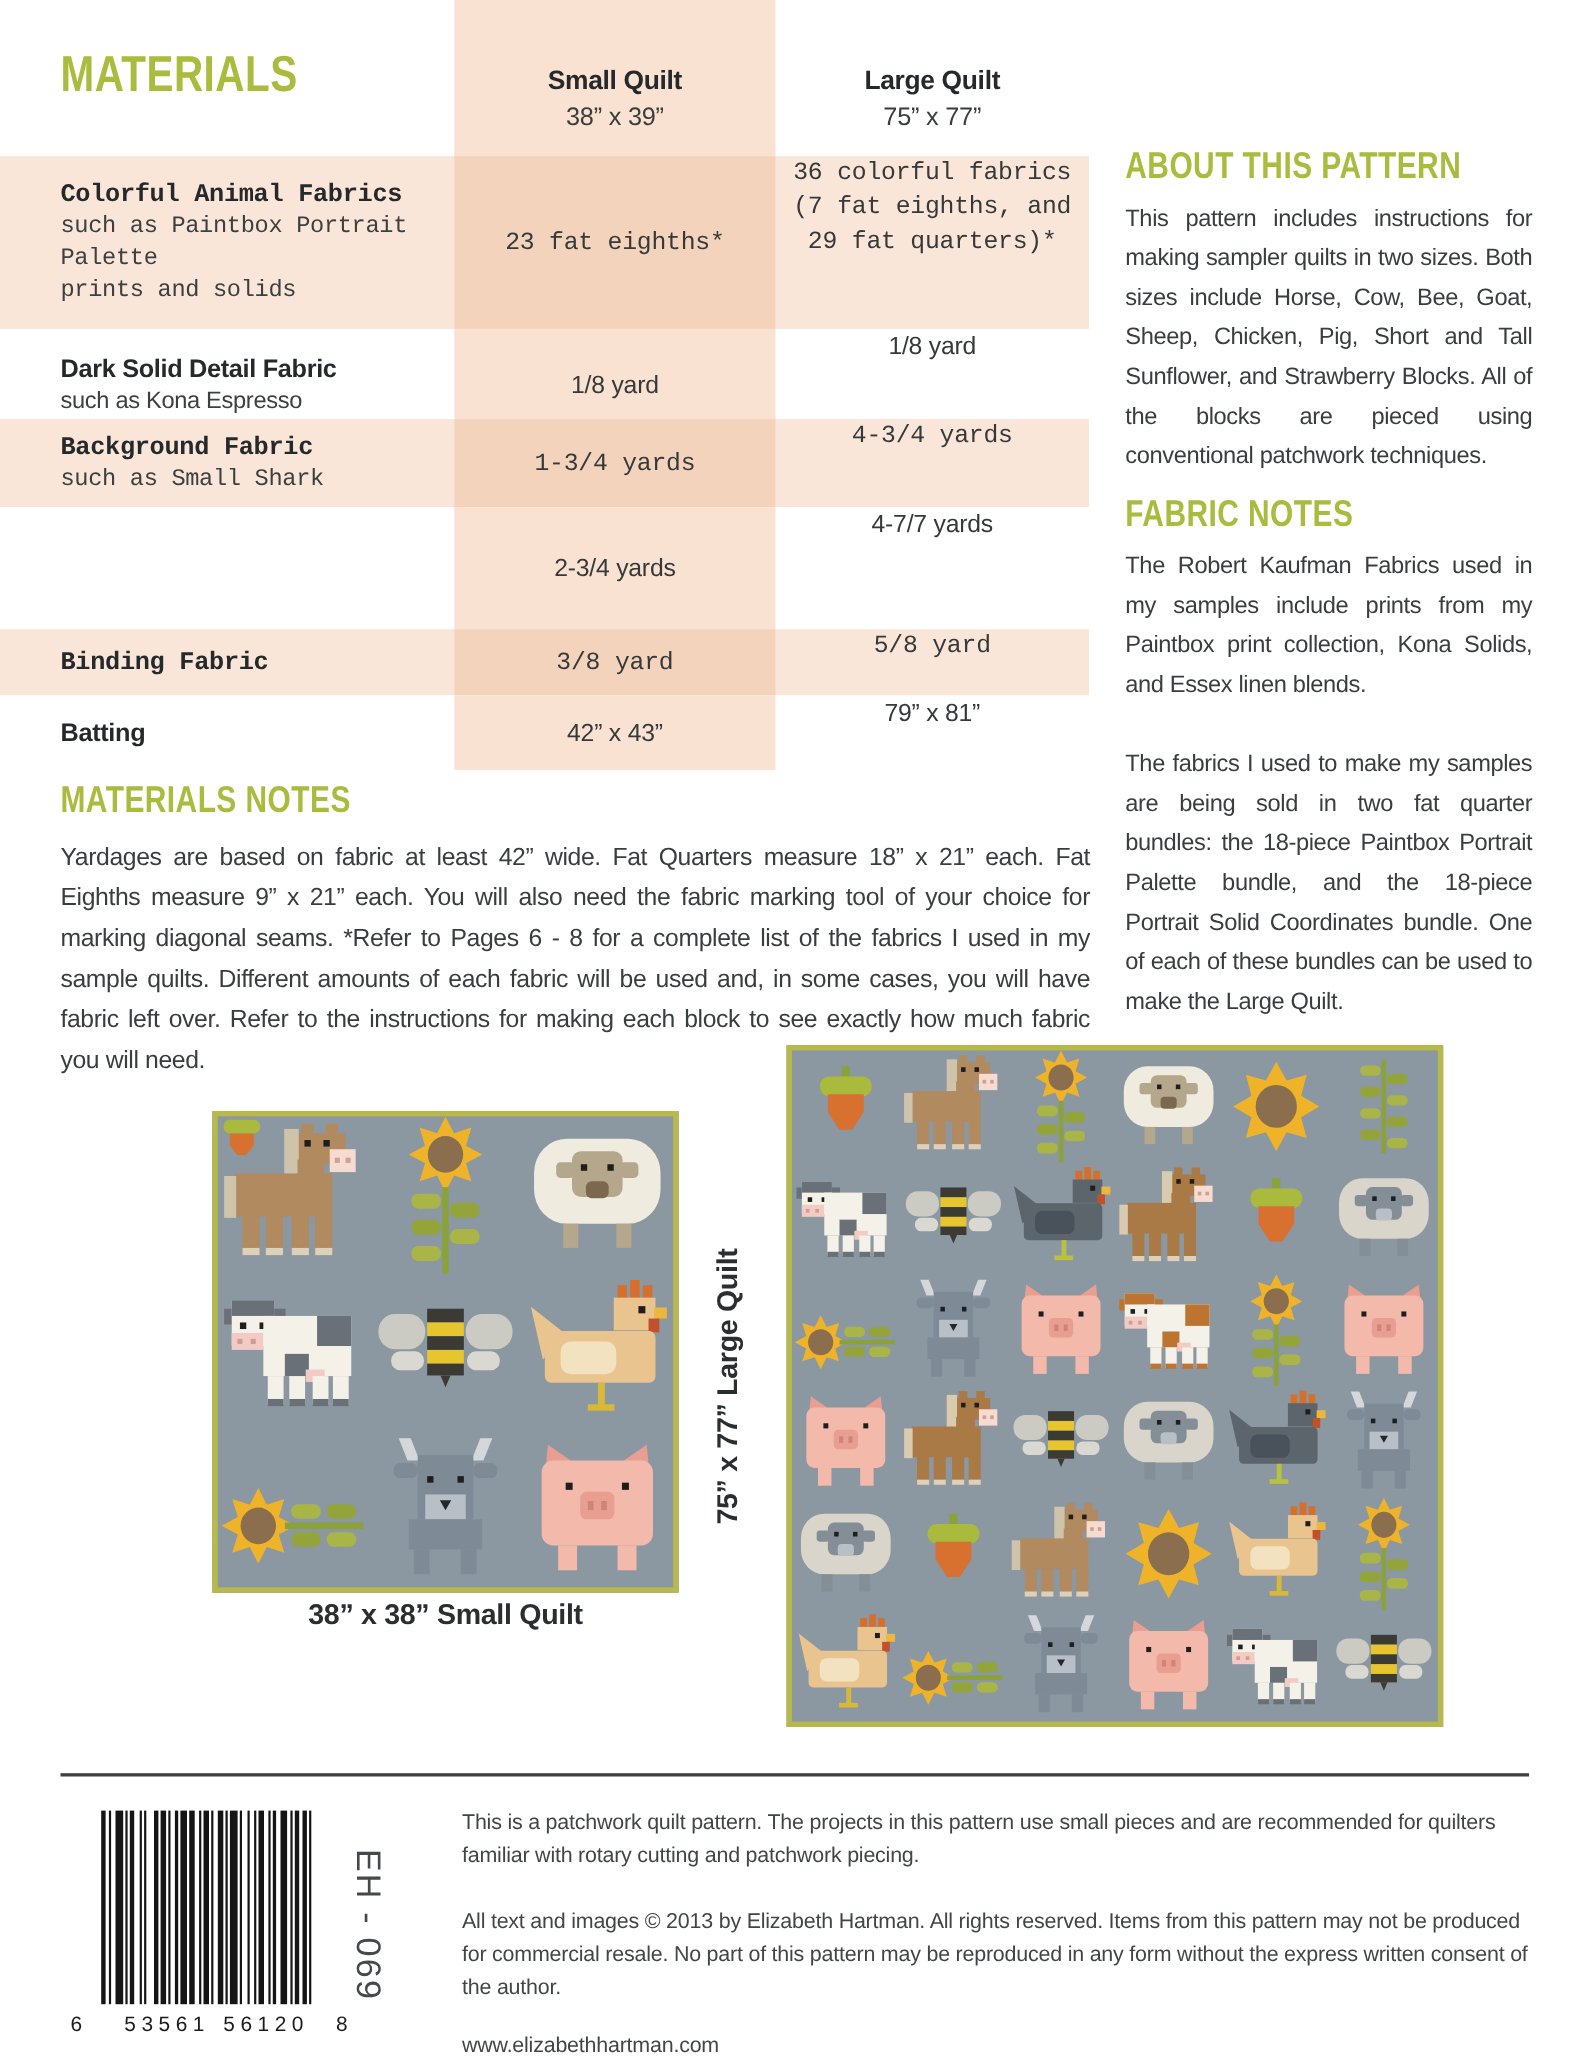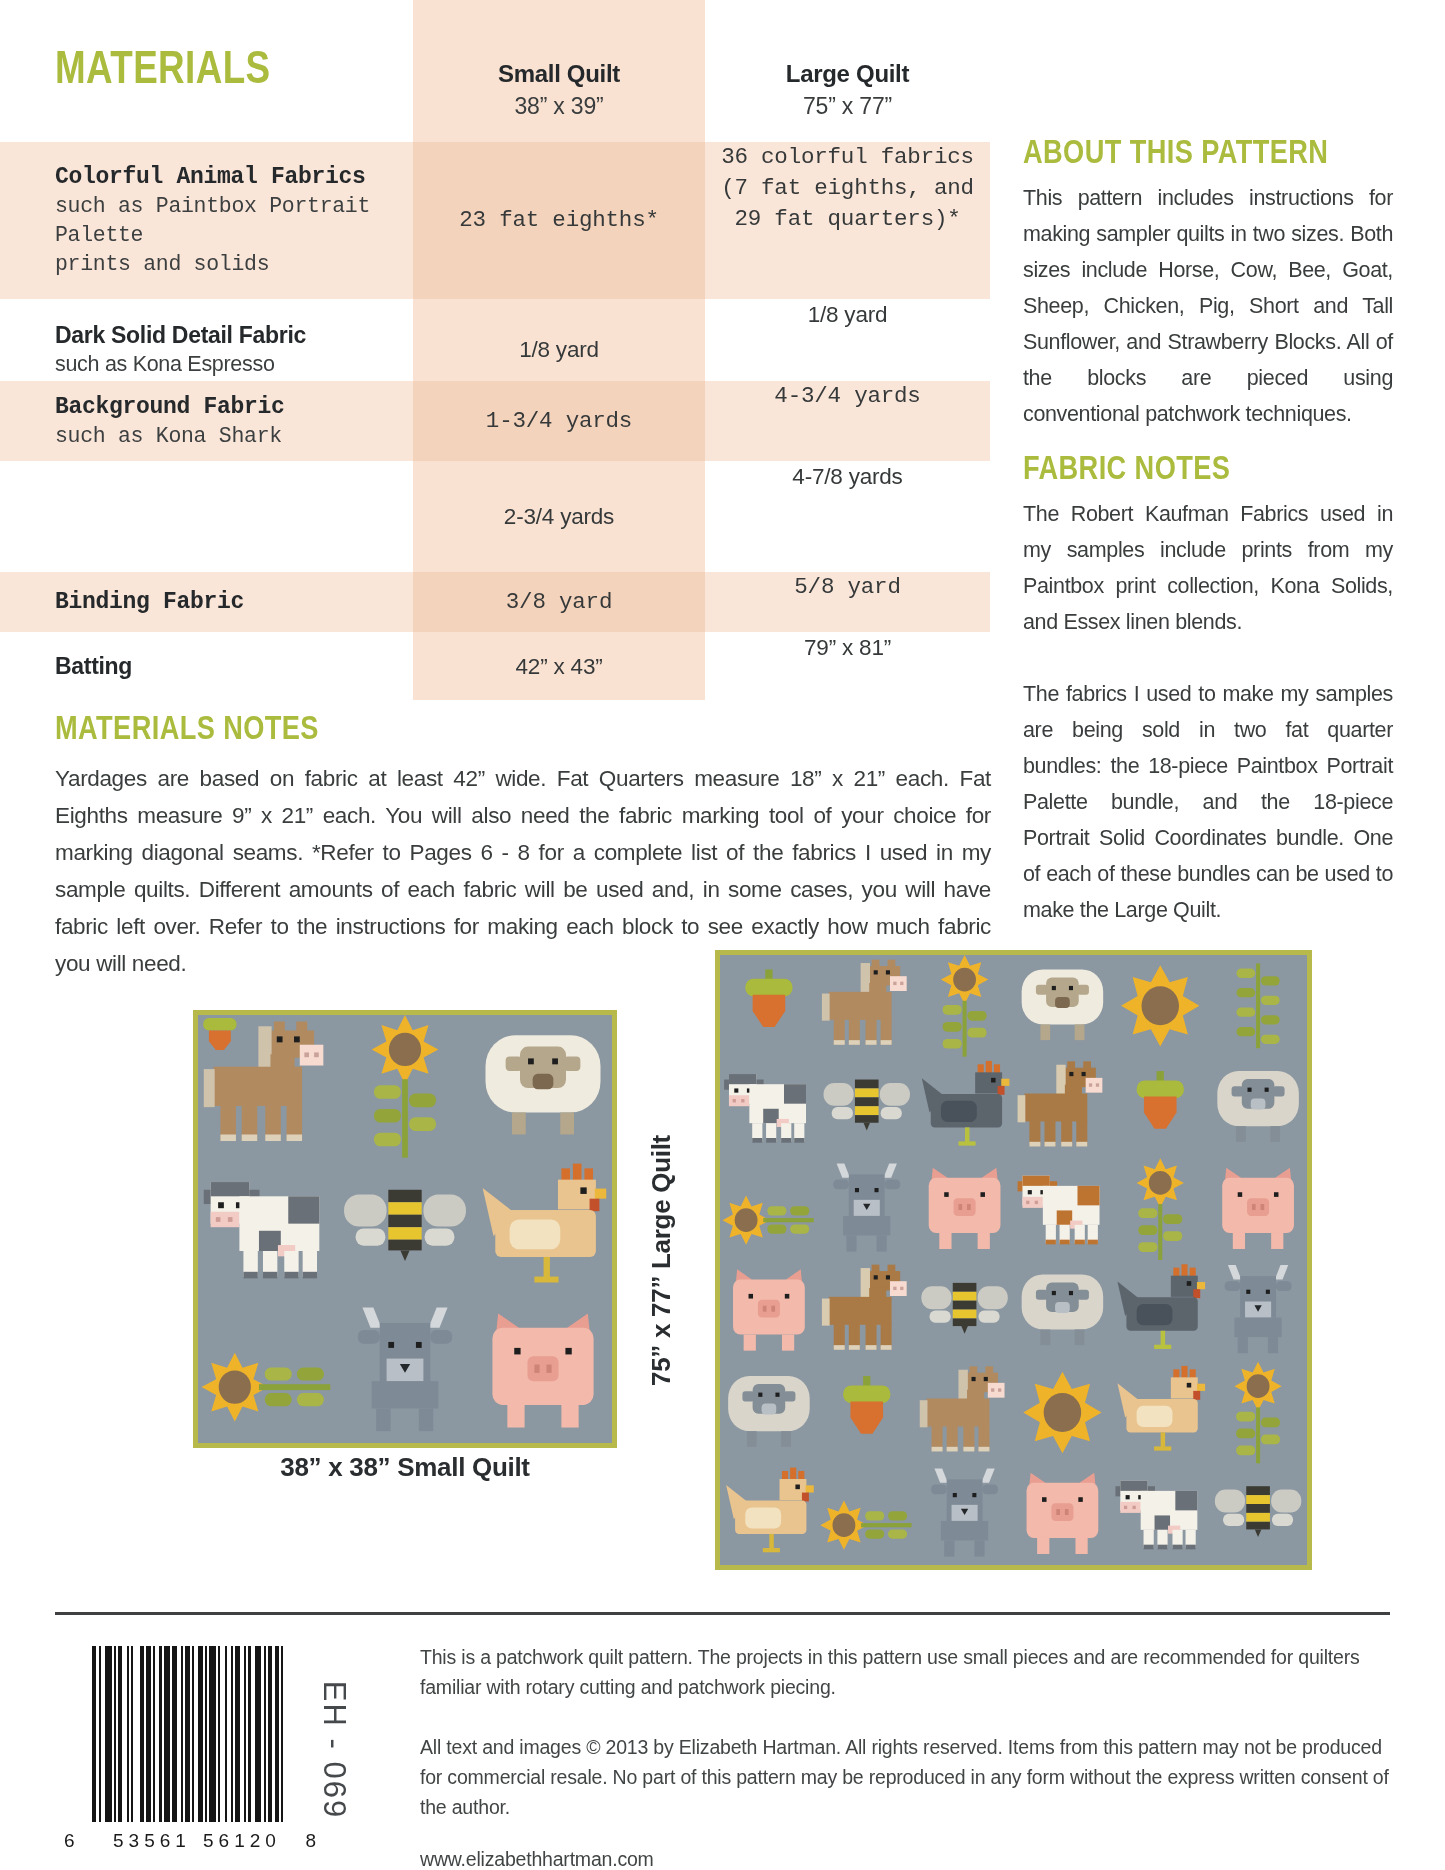--- a/index.html
+++ b/index.html
@@ -115,35 +115,35 @@
         <div class="cell-small">
           <div class="val">1/8 yard</div>
         </div>
         <div class="cell-large">
           <div class="val">1/8 yard</div>
         </div>
       </div>
       <div class="row shaded" style="top: 381px; height: 80px;">
         <div class="cell-label">
           <div class="lbl">Background Fabric</div>
-          <div class="sub">such as Kona Shark</div>
+          <div class="sub">such as Small Shark</div>
         </div>
         <div class="cell-small">
           <div class="val">1-3/4 yards</div>
         </div>
         <div class="cell-large">
           <div class="val">4-3/4 yards</div>
         </div>
       </div>
       <div class="row" style="top: 461px; height: 111px;">
         <div class="cell-small">
           <div class="val">2-3/4 yards</div>
         </div>
         <div class="cell-large">
-          <div class="val">4-7/8 yards</div>
+          <div class="val">4-7/7 yards</div>
         </div>
       </div>
       <div class="row shaded" style="top: 572px; height: 60px;">
         <div class="cell-label">
           <div class="lbl">Binding Fabric</div>
         </div>
         <div class="cell-small">
           <div class="val">3/8 yard</div>
         </div>
         <div class="cell-large">

